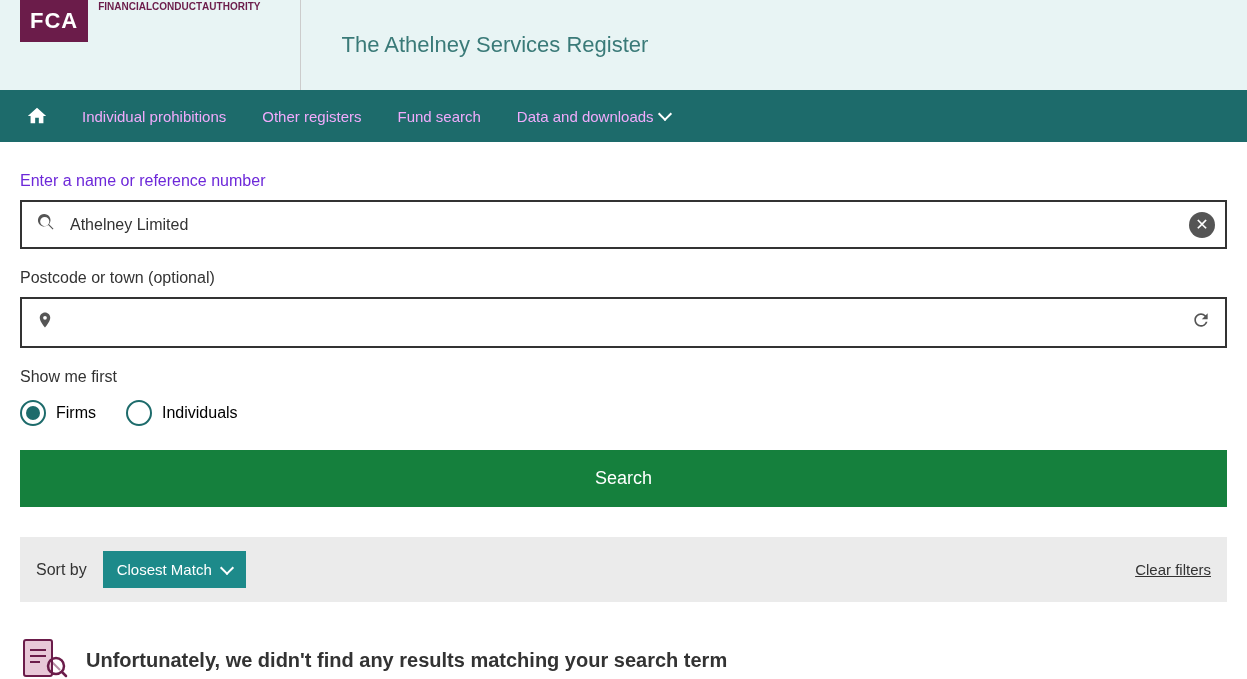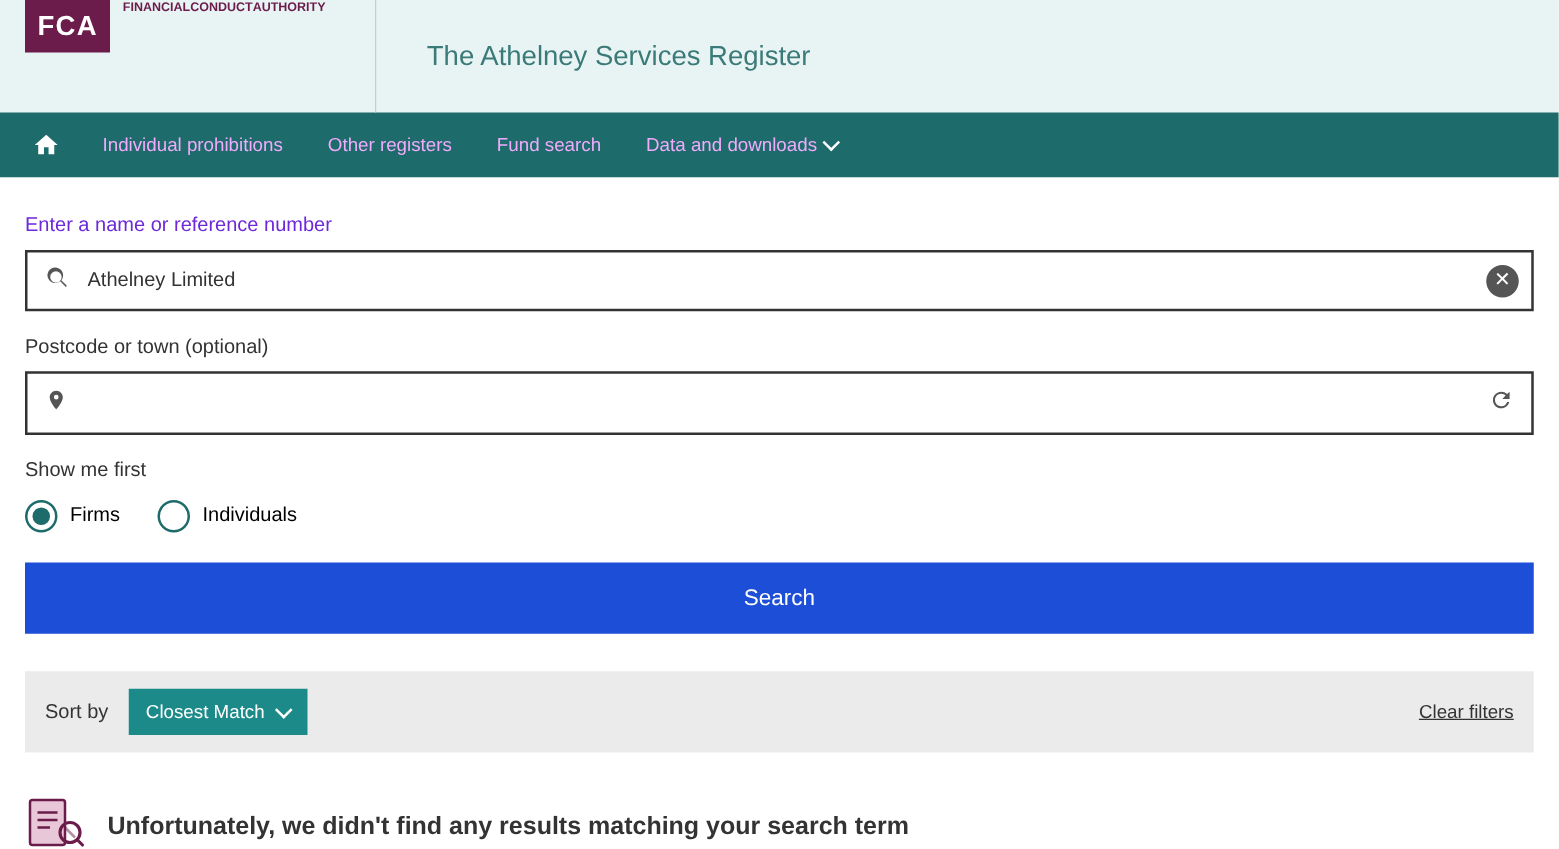--- a/index.html
+++ b/index.html
@@ -196,21 +196,21 @@
     }
     .radio-inner {
       width: 14px;
       height: 14px;
       border-radius: 50%;
       background: #1d6b6b;
     }
 
     .search-btn {
       width: 100%;
-      background: #1d4ed8;
+      background: #15803d;
       color: white;
       border: none;
       padding: 18px;
       font-size: 18px;
       cursor: pointer;
       margin-bottom: 30px;
     }
 
     
     .sort-bar {

